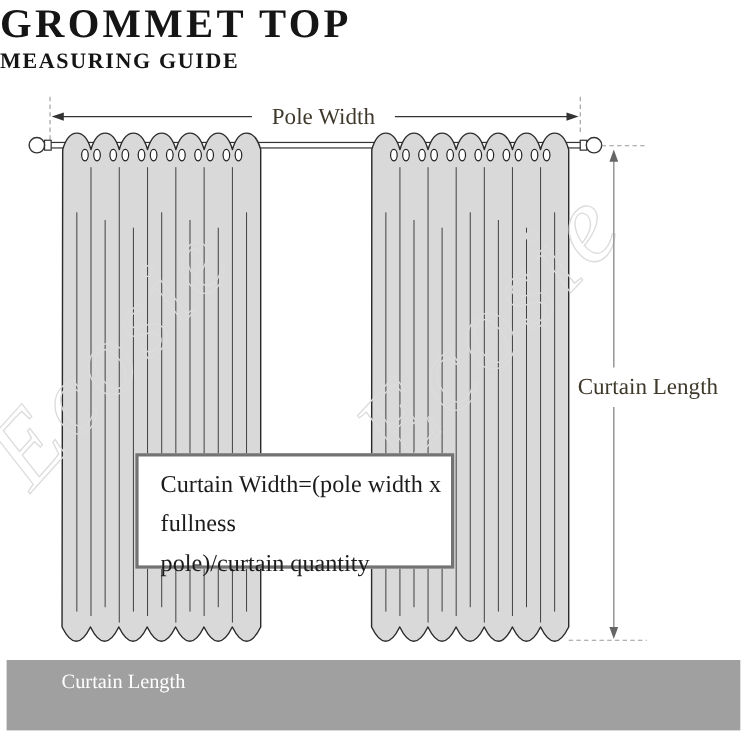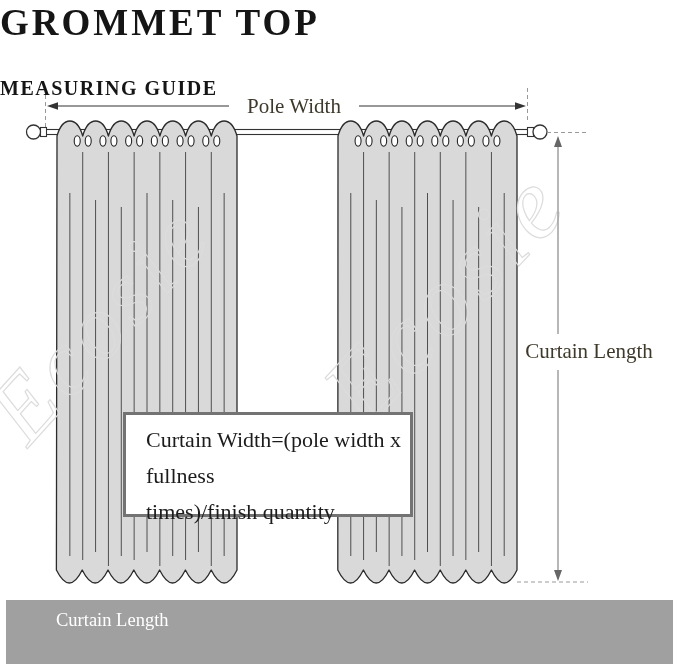--- a/index.html
+++ b/index.html
@@ -3,21 +3,21 @@
 <meta charset="utf-8">
 <style>
   html,body{margin:0;padding:0;background:#ffffff;}
   #stage{
     position:relative;width:679px;height:672px;overflow:hidden;background:#fff;
     font-family:"Liberation Serif","DejaVu Serif",serif;
   }
   #diagram-svg{position:absolute;left:0;top:0;}
   .hdr{position:absolute;left:0;width:100%;color:#151515;}
   #title{top:1px;font-size:37px;font-weight:bold;letter-spacing:3px;}
-  #subtitle{top:45px;font-size:20px;font-weight:bold;letter-spacing:1.5px;margin-top:32px;}
+  #subtitle{top:45px;font-size:20px;font-weight:bold;letter-spacing:1.5px;}
   #infobox{
     position:absolute;left:123px;top:412px;width:290px;height:105px;
     background:#ffffff;border:3px solid #737373;box-sizing:border-box;
     padding:7px 0 0 20px;font-size:22px;color:#1c1c1c;line-height:36px;
   }
   #footer{
     position:absolute;left:6px;top:600px;width:667px;height:64px;
     background:#a0a0a0;color:#ffffff;box-sizing:border-box;
     padding:7px 0 0 50px;font-size:18.5px;line-height:27px;
   }
@@ -110,19 +110,19 @@
     <polygon points="558,136 554,147 562,147" fill="#666"></polygon>
     <polygon points="558,581 554,570 562,570" fill="#666"></polygon>
     <text class="svg-label" x="589" y="358" text-anchor="middle" font-size="21" fill="#3e392b">Curtain Length</text>
   </svg>
 
   <div class="hdr" id="title">GROMMET TOP</div>
   <div class="hdr" id="subtitle">MEASURING GUIDE</div>
 
   <div id="infobox">
     <div>Curtain Width=(pole width x fullness</div>
-    <div>times)/finish quantity</div>
+    <div>pole)/curtain quantity</div>
   </div>
 
   <div id="footer">
     <div>Curtain Length</div>
   </div>
 </div>
 
 </body></html>

